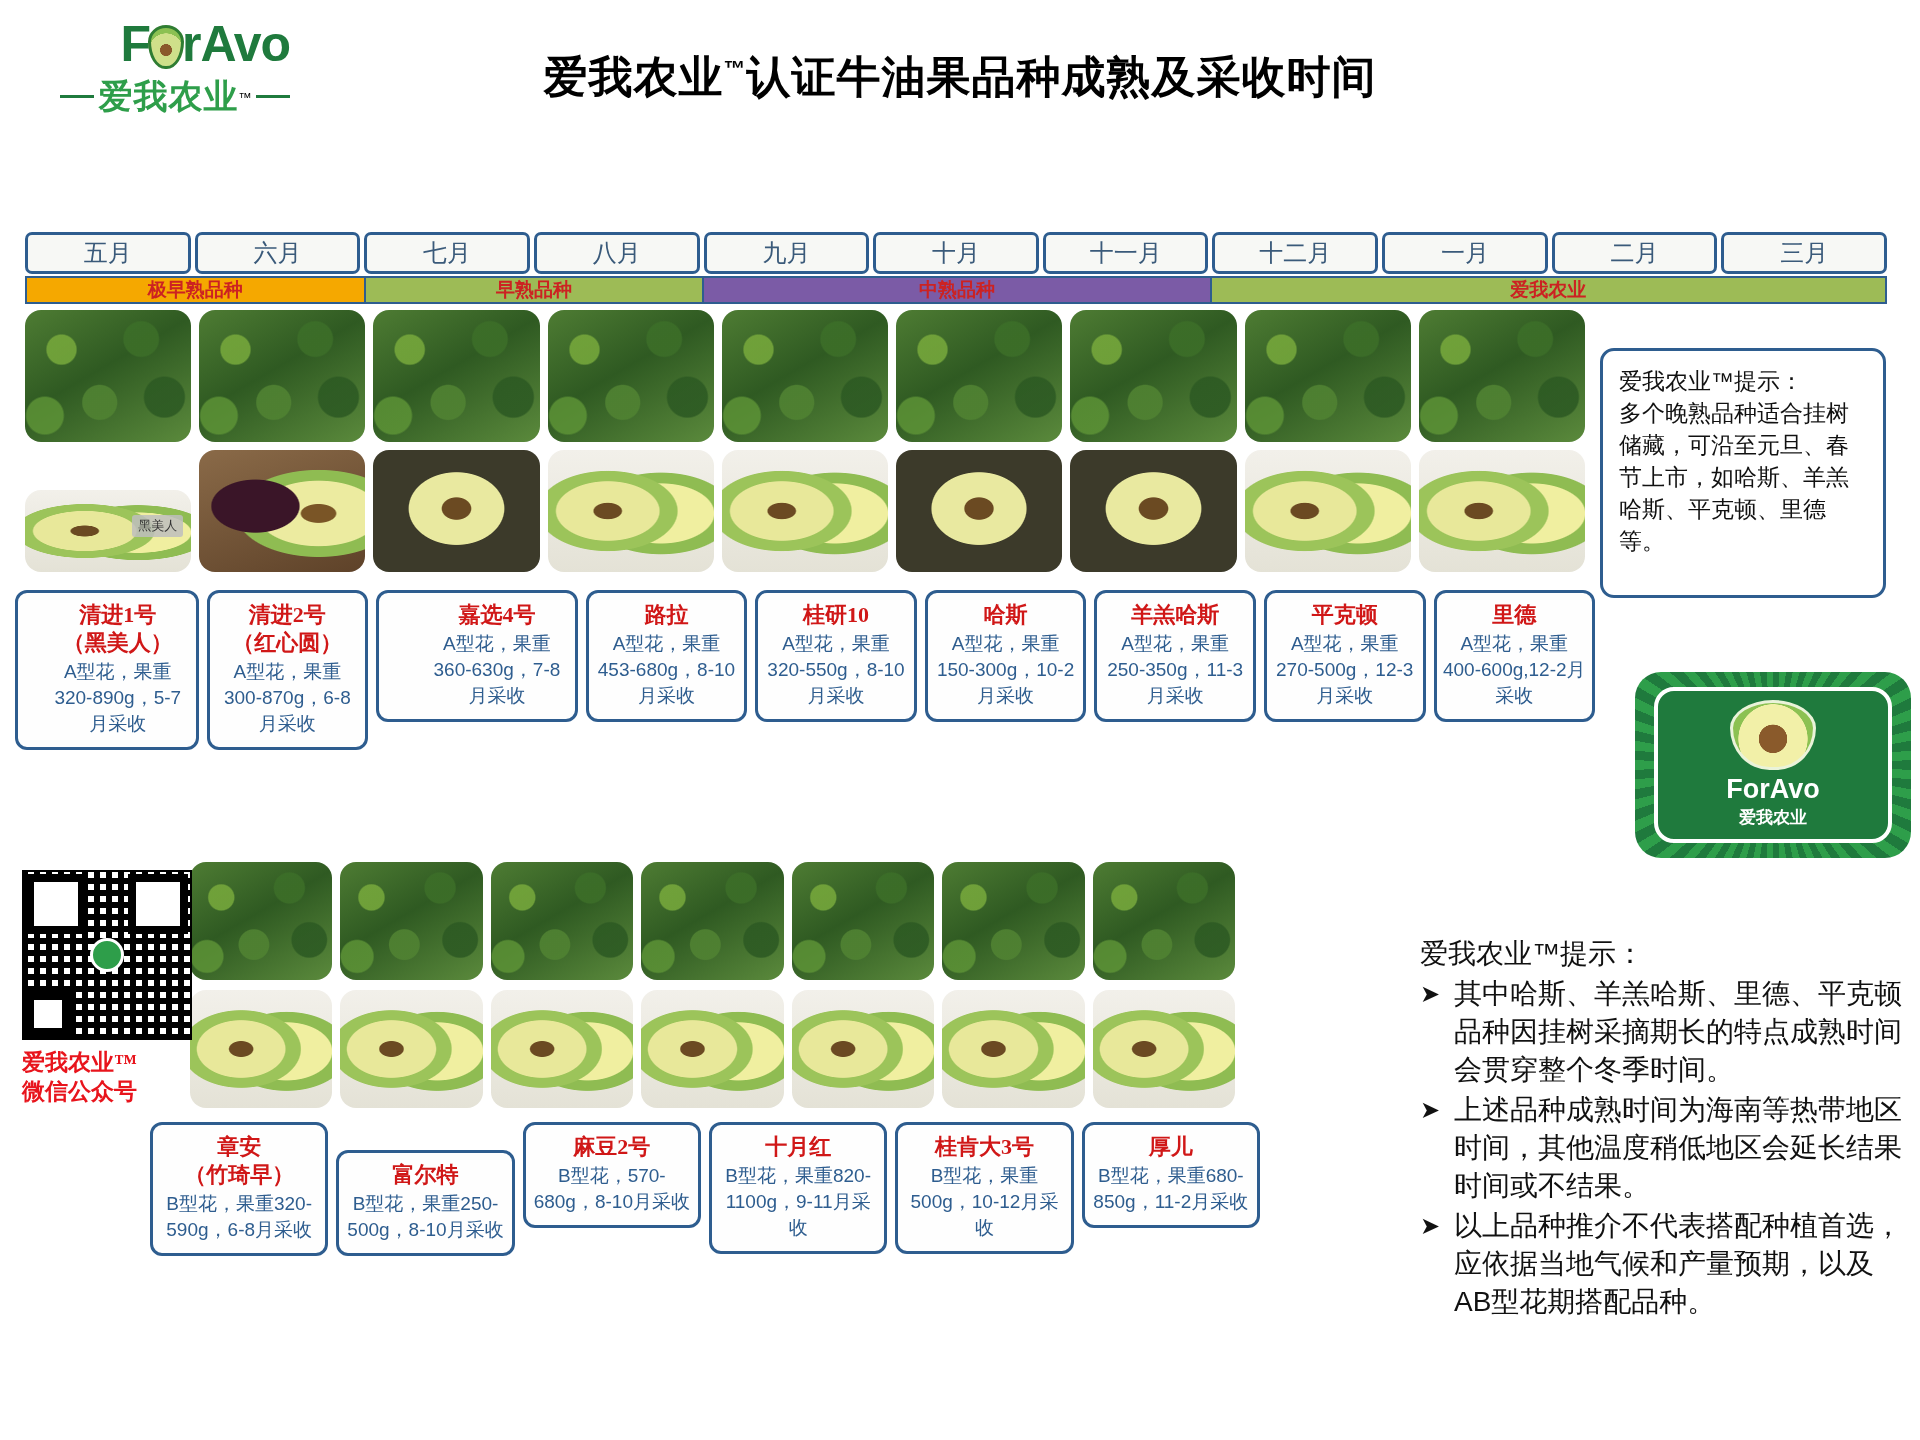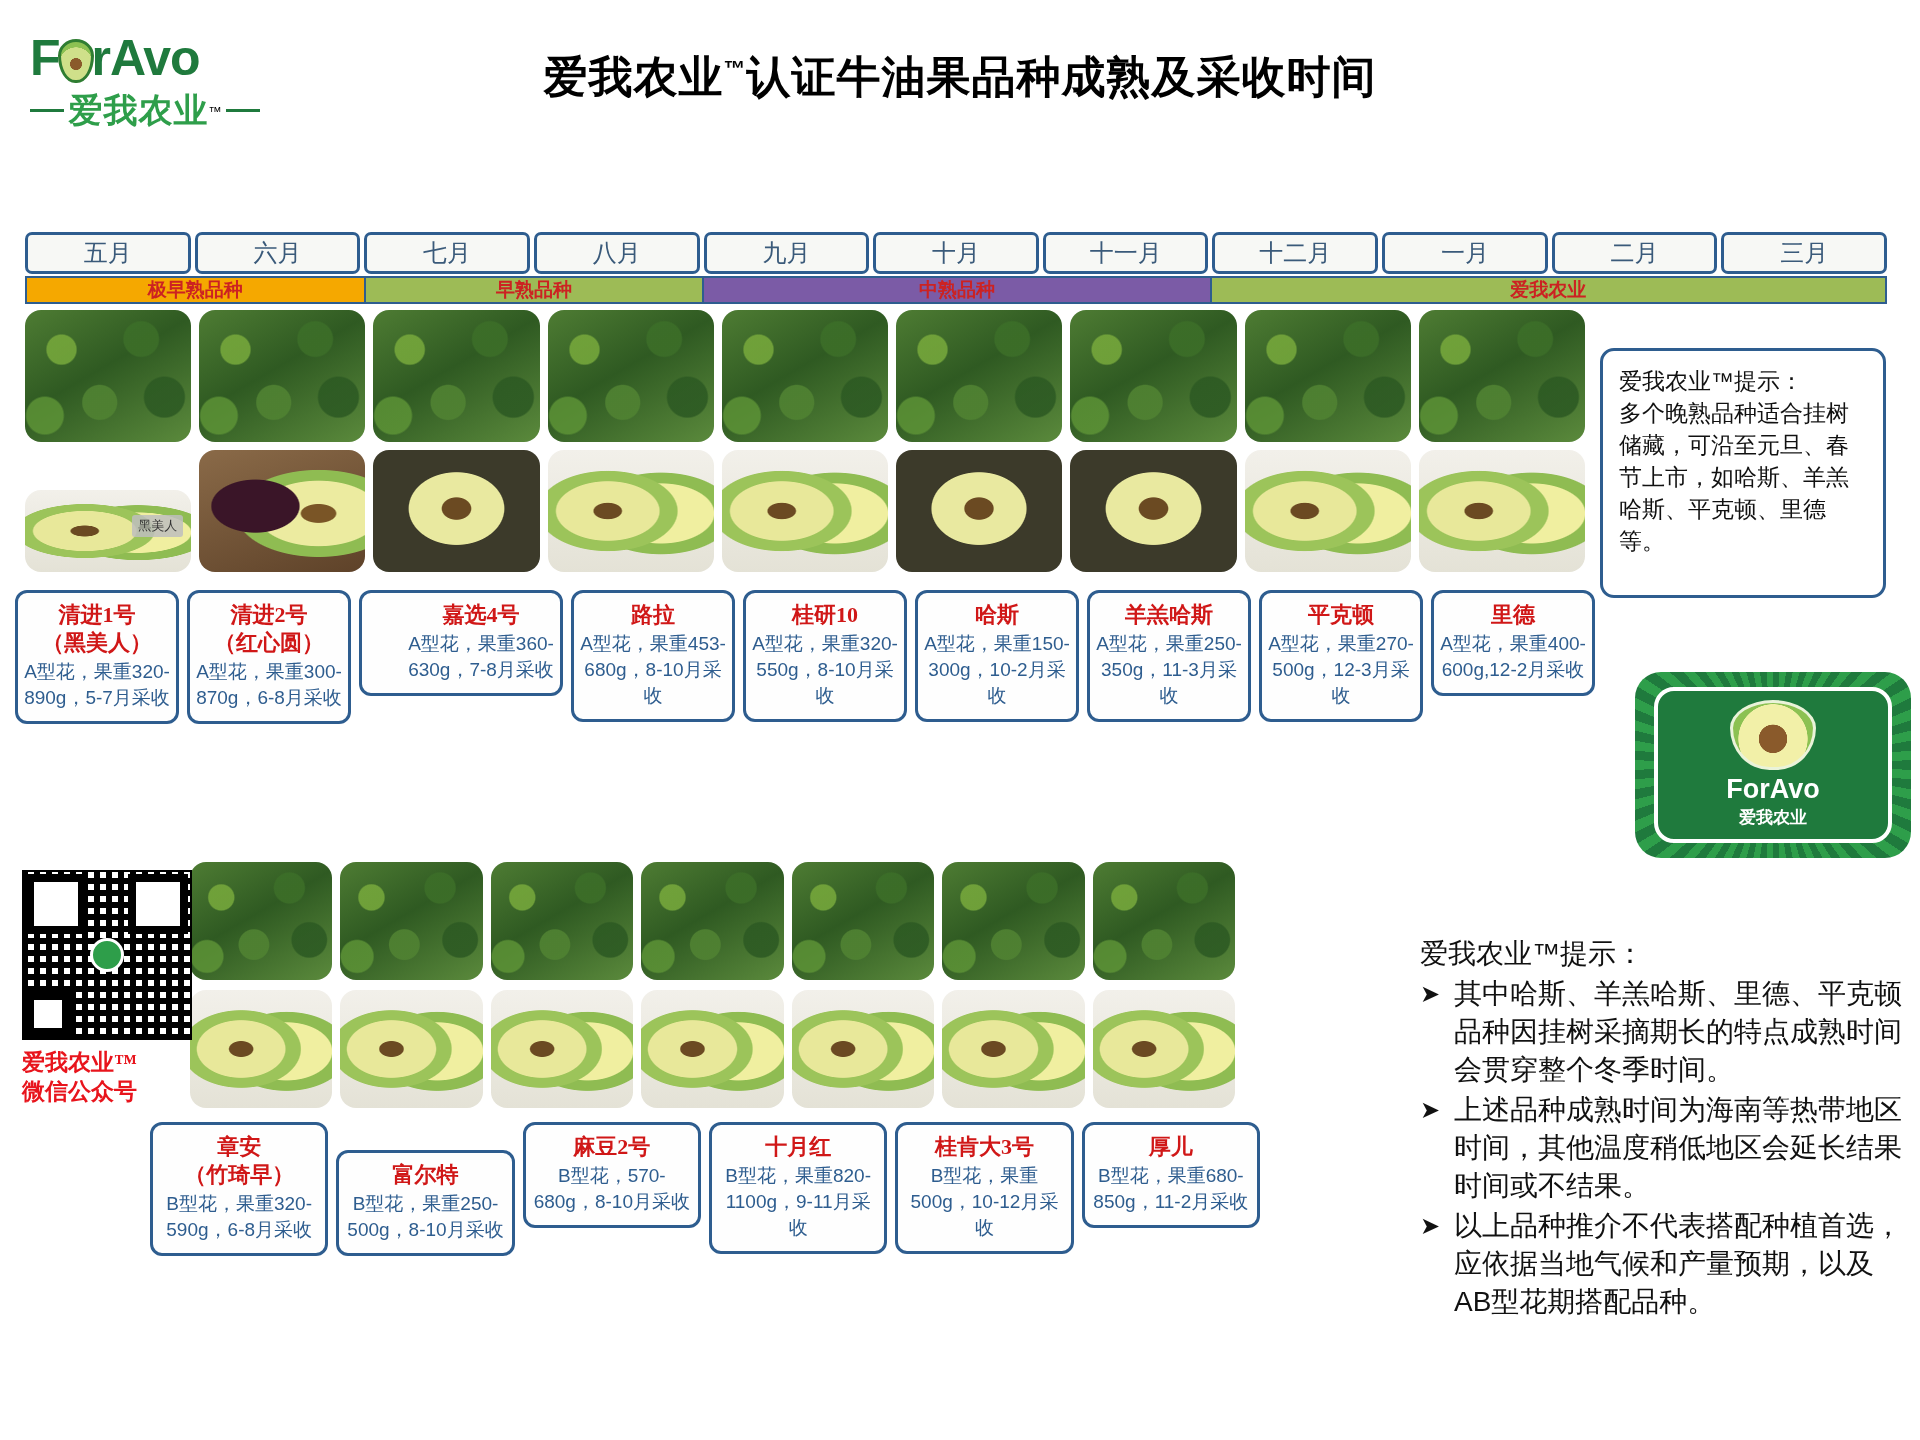--- a/index.html
+++ b/index.html
@@ -6,21 +6,21 @@
   body {
     width: 1920px; height: 1440px;
     background: #ffffff;
     font-family: "Liberation Sans", "DejaVu Sans", sans-serif;
     position: relative;
     overflow: hidden;
   }
 
   
   .header { position: absolute; left: 0; top: 0; width: 1920px; height: 165px; }
-  .logo { position: absolute; left: 30px; top: 30px; width: 260px; height: 110px; }
+  .logo { position: absolute; left: 30px; top: 16px; width: 260px; height: 110px; text-align: right; }
   .logo-word { font-size: 50px; font-weight: bold; color: #1f7a3d; letter-spacing: -1px;
                line-height: 56px; position: relative; }
   .logo-avoc { display:inline-block; width: 36px; height: 44px; vertical-align: -8px;
                border-radius: 50% 50% 48% 48% / 38% 38% 62% 62%;
                background: radial-gradient(circle at 50% 58%, #8a5a2b 0 22%, #cfe08a 23% 62%, #8cc152 63% 100%);
                border: 3px solid #2f7d32; margin: 0 -2px; }
   .logo-cn { font-size: 34px; font-weight: bold; color: #2e9e4a; letter-spacing: 1px; }
   .logo-tm { font-size: 13px; vertical-align: super; }
   .logo-rule { display:inline-block; width: 34px; height: 3px; background:#1f7a3d; vertical-align: 10px; }
   .title {
@@ -212,21 +212,21 @@
     <div class="ph dark" style="flex: 1 1 0%;"></div>
     <div class="ph fruit" style="flex: 1 1 0%;"></div>
     <div class="ph fruit" style="flex: 1 1 0%;"></div>
     <div class="ph dark" style="flex: 1 1 0%;"></div>
     <div class="ph dark" style="flex: 1 1 0%;"></div>
     <div class="ph fruit" style="flex: 1 1 0%;"></div>
     <div class="ph fruit" style="flex: 1 1 0%;"></div>
   </div>
 
 <div class="cards" id="r1-cards" style="left:15px; top:590px; width:1580px;">
-    <div class="card" style="flex: 1 1 0%;">
+    <div class="card" style="flex: 1 1 0%; padding-left: 28px;">
       <div class="card-title">清进1号</div>
       <div class="card-sub">（黑美人）</div>
       <div class="card-body">A型花，果重320-890g，5-7月采收</div>
     </div>
     <div class="card" style="flex: 1 1 0%;">
       <div class="card-title">清进2号</div>
       <div class="card-sub">（红心圆）</div>
       <div class="card-body">A型花，果重300-870g，6-8月采收</div>
     </div>
     <div class="card" style="flex: 1 1 0%; padding-left: 46px;">

